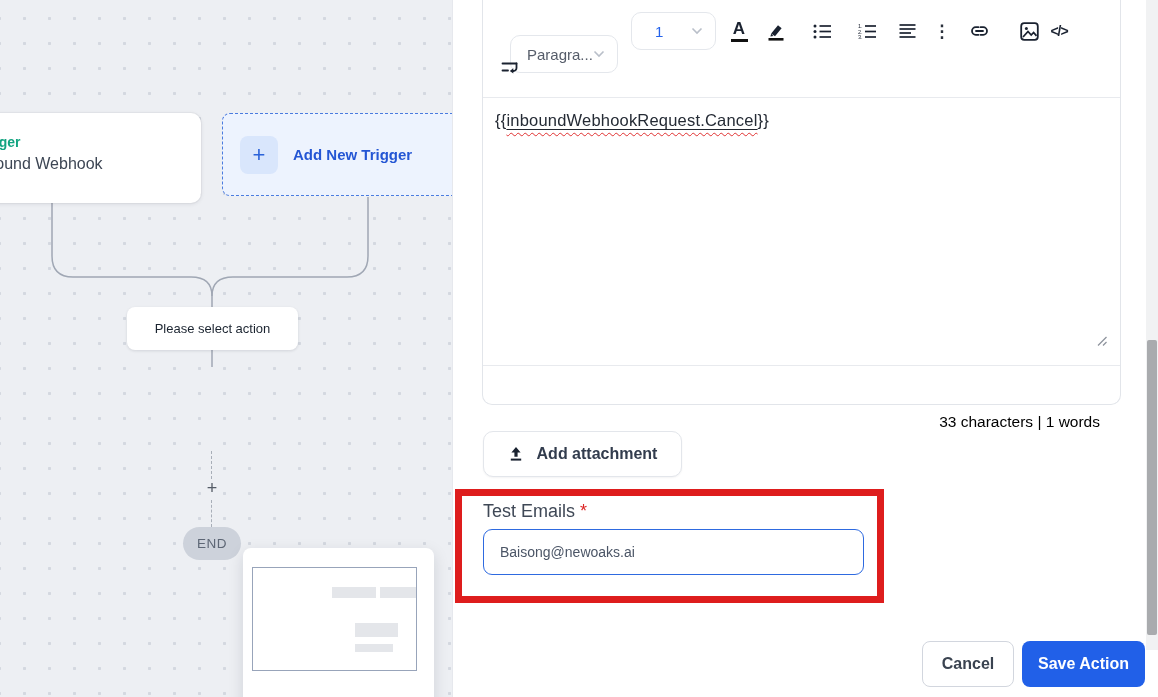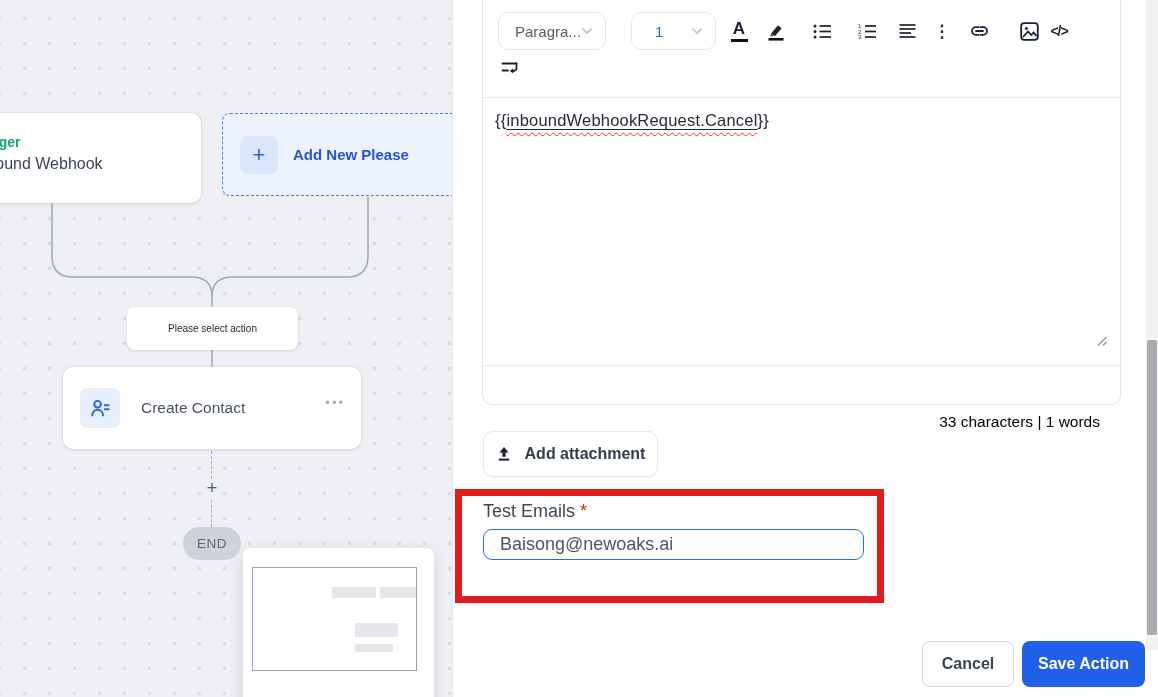--- a/index.html
+++ b/index.html
@@ -27,21 +27,21 @@
   #add-trigger-plus { width:38px; height:38px; background:#d9e6fc; border-radius:8px;
             display:flex; align-items:center; justify-content:center;
             color:#2b63d9; font-size:22px; font-weight:400; }
   #add-trigger-label { color:#2456d4; font-size:15px; font-weight:600; }
 
   #connector-svg { left:0; top:0; width:453px; height:697px; pointer-events:none; }
 
   #select-action { left:127px; top:307px; width:171px; height:43px; background:#fff;
             border-radius:8px; box-shadow:0 1px 3px rgba(16,24,40,.12);
             display:flex; align-items:center; justify-content:center;
-            color:#1b2430; font-size:10px; }
+            color:#1b2430; font-size:13px; }
 
   #create-contact { left:63px; top:367px; width:298px; height:82px; display:flex;
             align-items:center; padding-left:17px; cursor:pointer; }
   #contact-icon-box { width:40px; height:40px; background:#e7eefc; border-radius:8px;
             display:flex; align-items:center; justify-content:center; }
   #create-contact-label { margin-left:21px; color:#475163; font-size:15.5px; }
   #contact-menu { position:absolute; right:16px; top:28px; color:#aab0ba; font-size:13px;
             letter-spacing:2px; cursor:pointer; }
 
   .dash-line { border-left:1.6px dashed #a8aeb8; width:0; }
@@ -66,21 +66,21 @@
 
   
   #panel { position:absolute; left:453px; top:0; width:705px; height:697px; background:#fff; }
 
   #editor-box { position:absolute; left:29px; top:0; width:639px; height:405px;
             border:1px solid #e2e5ea; border-top:none; border-radius:0 0 10px 10px;
             background:#fff; }
   .dropdown { position:absolute; top:12px; height:38px; border:1px solid #e4e7ec;
             border-radius:10px; background:#fff; display:flex; align-items:center;
             justify-content:space-between; padding:0 12px 0 16px; cursor:pointer; }
-  #dd-paragraph { left:15px; width:108px; }
+  #dd-paragraph { left:27px; width:108px;margin-top:23px; }
   #dd-paragraph .dd-text { color:#565d6a; font-size:15px; }
   #dd-size { left:148px; width:85px; }
   #dd-size .dd-text { color:#2563eb; font-size:15px; padding-left:7px; }
 
   .tb-icon { position:absolute; top:15px; width:32px; height:32px; display:flex;
             align-items:center; justify-content:center; flex-direction:column;
             cursor:pointer; color:#1a2230; }
   #ic-textcolor { left:240px; } #ic-marker { left:277px; } #ic-bullets { left:323px; }
   #ic-ordered { left:368px; } #ic-align { left:408px; } #ic-kebab { left:443px; }
   #ic-link { left:480px; } #ic-image { left:530px; } #ic-code { left:560px; }
@@ -100,28 +100,28 @@
             text-underline-offset:6px; }
   .tag-solid { text-decoration:underline solid #20252e; text-decoration-thickness:1px;
             text-underline-offset:3px; }
 
   #resize-handle { position:absolute; right:12px; top:333px; width:14px; height:14px; cursor:nwse-resize; }
   #char-counter { position:absolute; right:20px; top:394px; color:#000000; font-size:15.5px;margin-top:19px; }
 
   .soft-btn { position:absolute; background:#fff; border:1px solid #e3e6eb; border-radius:10px;
             box-shadow:0 1px 2px rgba(16,24,40,.05); display:flex; align-items:center;
             justify-content:center; color:#323c4d; font-size:16px; font-weight:600; cursor:pointer; }
-  #add-attachment { left:30px; top:431px; width:175px; height:46px; gap:13px; }
+  #add-attachment { left:30px; top:431px; width:199px; height:46px; gap:13px; }
   #send-test-mail { left:514px; top:531px; width:153px; height:47px; }
 
   #test-label-row { position:absolute; left:30px; top:501px; font-size:18px; color:#3f4856; }
   #test-required { color:#dc2626; }
-  #email-input { position:absolute; left:30px; top:529px; width:381px; height:31px;
+  #email-input { position:absolute; left:30px; top:529px; width:381px; height:46px;
             border:1.6px solid #2e6ae0; border-radius:9px; padding:0 14px 0 16px;
-            font-family:"Liberation Sans",sans-serif; font-size:18px; color:#4b5566;
+            font-family:"Liberation Sans",sans-serif; font-size:14px; color:#4b5566;
             background:#fff; outline:none; }
 
   #annotation-rect { position:absolute; left:455px; top:489px; width:429px; height:114px;
             border:7px solid #de1d1d; pointer-events:none; z-index:50; }
 
   #cancel-btn { position:absolute; left:469px; top:641px; width:92px; height:46px; background:#fff;
             border:1px solid #d2d6de; border-radius:8px; color:#3a4350; font-size:16px;
             font-weight:600; display:flex; align-items:center; justify-content:center; cursor:pointer; }
   #save-btn { position:absolute; left:569px; top:641px; width:123px; height:46px; background:#2160e8;
             border:none; border-radius:8px; color:#fff; font-size:16px; font-weight:700;
@@ -146,41 +146,27 @@
     </g>
   </svg>
 
   <div id="trigger-card" class="abs node-card">
     <div id="trigger-type">Trigger</div>
     <div id="trigger-title">Inbound Webhook</div>
   </div>
 
   <div id="add-trigger-card" class="abs">
     <div id="add-trigger-plus">+</div>
-    <div id="add-trigger-label">Add New Please</div>
+    <div id="add-trigger-label">Add New Trigger</div>
   </div>
 
   <div id="select-action" class="abs">
     <span>Please select action</span>
   </div>
 
-  <div id="create-contact" class="abs node-card">
-    <div id="contact-icon-box">
-      <svg width="23" height="23" viewBox="0 0 23 23">
-        <g fill="none" stroke="#2563eb" stroke-width="1.9" stroke-linecap="round">
-          <circle cx="8.6" cy="7.2" r="3.3"></circle>
-          <path d="M3.2 18.6 c0-3.7 2.4-5.8 5.4-5.8 s5.4 2.1 5.4 5.8"></path>
-          <line x1="15.8" y1="8.2" x2="19.6" y2="8.2"></line>
-          <line x1="15.8" y1="12.2" x2="19.6" y2="12.2"></line>
-        </g>
-      </svg>
-    </div>
-    <div id="create-contact-label">Create Contact</div>
-    <div id="contact-menu">•••</div>
-  </div>
 
   <div id="dash1" class="abs dash-line"></div>
   <div id="branch-plus" class="abs">+</div>
   <div id="dash2" class="abs dash-line"></div>
 
   <div id="end-pill" class="abs">
     <span>END</span>
   </div>
 
   <div id="preview-card" class="abs">

